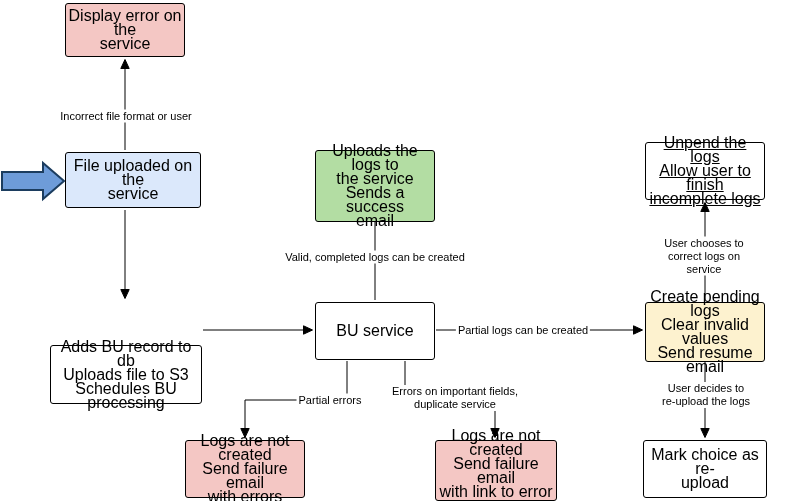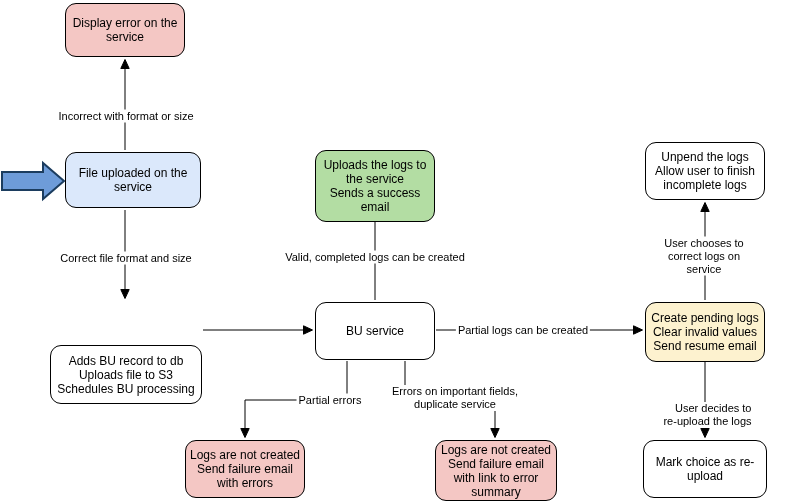--- a/index.html
+++ b/index.html
@@ -13,27 +13,27 @@
   }
   .connectors {
     position: absolute;
     left: 0; top: 0;
     width: 801px; height: 501px;
   }
   .node {
     position: absolute;
     box-sizing: border-box;
     border: 1.5px solid #000000;
-    border-radius: 11px;
+    border-radius: 3px;
     display: flex;
     align-items: center;
     justify-content: center;
     text-align: center;
     white-space: pre-line;
-    font-size: 12px;
+    font-size: 16px;
     line-height: 14px;
     color: #000000;
     padding: 2px;
   }
   .edge-label {
     position: absolute;
     transform: translate(-50%, -50%);
     background: #ffffff;
     white-space: pre-line;
     text-align: center;
@@ -69,48 +69,47 @@
 
     <line x1="705" y1="362" x2="705" y2="437" stroke="#000000" stroke-width="1" marker-end="url(#arrow)"></line>
 
     <polyline points="347,361 347,400 245,400 245,437" fill="none" stroke="#000000" stroke-width="1" marker-end="url(#arrow)"></polyline>
 
     <polyline points="405,361 405,390 495,390 495,437" fill="none" stroke="#000000" stroke-width="1" marker-end="url(#arrow)"></polyline>
 
     <polygon points="2,172 43,172 43,163 64,181 43,199 43,190 2,190" stroke-width="2" fill="#6e9cd9" stroke="#1c3d5f"></polygon>
   </svg>
 
-  <div class="edge-label" style="left:126px; top:116px;">Incorrect with format or size</div>
-  <div class="edge-label" style="left:126px; top:258px;">Correct file format and size</div>
+  <div class="edge-label" style="left:126px; top:116px;">Incorrect file format or user</div>
   <div class="edge-label" style="left:375px; top:257px;">Valid, completed logs can be created</div>
   <div class="edge-label" style="left:523px; top:330px;">Partial logs can be created</div>
   <div class="edge-label" style="left:330px; top:400px;">Partial errors</div>
   <div class="edge-label" style="left:455px; top:398px;">Errors on important fields,
 duplicate service</div>
   <div class="edge-label" style="left:704px; top:256px;">User chooses to correct logs on service</div>
-  <div class="edge-label" style="left:706px; top:415px;text-align:right;">User decides to re-upload the logs</div>
+  <div class="edge-label" style="left:706px; top:395px;">User decides to re-upload the logs</div>
 
   <div class="node" style="left: 65px; top: 3px; width: 120px; height: 54px; background-color: rgb(244, 199, 196);">Display error on the
 service</div>
 
   <div class="node" style="left: 65px; top: 152px; width: 136px; height: 56px; background-color: rgb(219, 232, 251);">File uploaded on the
 service</div>
 
   <div class="node" style="left: 50px; top: 301px; width: 152px; height: 59px; background-color: rgb(255, 255, 255); margin-top: 44px;">Adds BU record to db
 Uploads file to S3
 Schedules BU processing</div>
 
   <div class="node" style="left: 315px; top: 150px; width: 120px; height: 72px; background-color: rgb(179, 221, 163);">Uploads the logs to
 the service
 Sends a success
 email</div>
 
   <div class="node" style="left: 315px; top: 302px; width: 120px; height: 58px; background-color: rgb(255, 255, 255);">BU service</div>
 
-  <div class="node" style="left: 645px; top: 142px; width: 120px; height: 58px; background-color: rgb(255, 255, 255);">Unpend the logs
+  <div class="node" style="left: 645px; top: 142px; width: 120px; height: 58px; background-color: rgb(255, 255, 255); text-decoration: underline;">Unpend the logs
 Allow user to finish
 incomplete logs</div>
 
   <div class="node" style="left: 645px; top: 302px; width: 120px; height: 60px; background-color: rgb(253, 242, 207);">Create pending logs
 Clear invalid values
 Send resume email</div>
 
   <div class="node" style="left: 643px; top: 440px; width: 124px; height: 58px; background-color: rgb(255, 255, 255);">Mark choice as re-
 upload</div>
 

